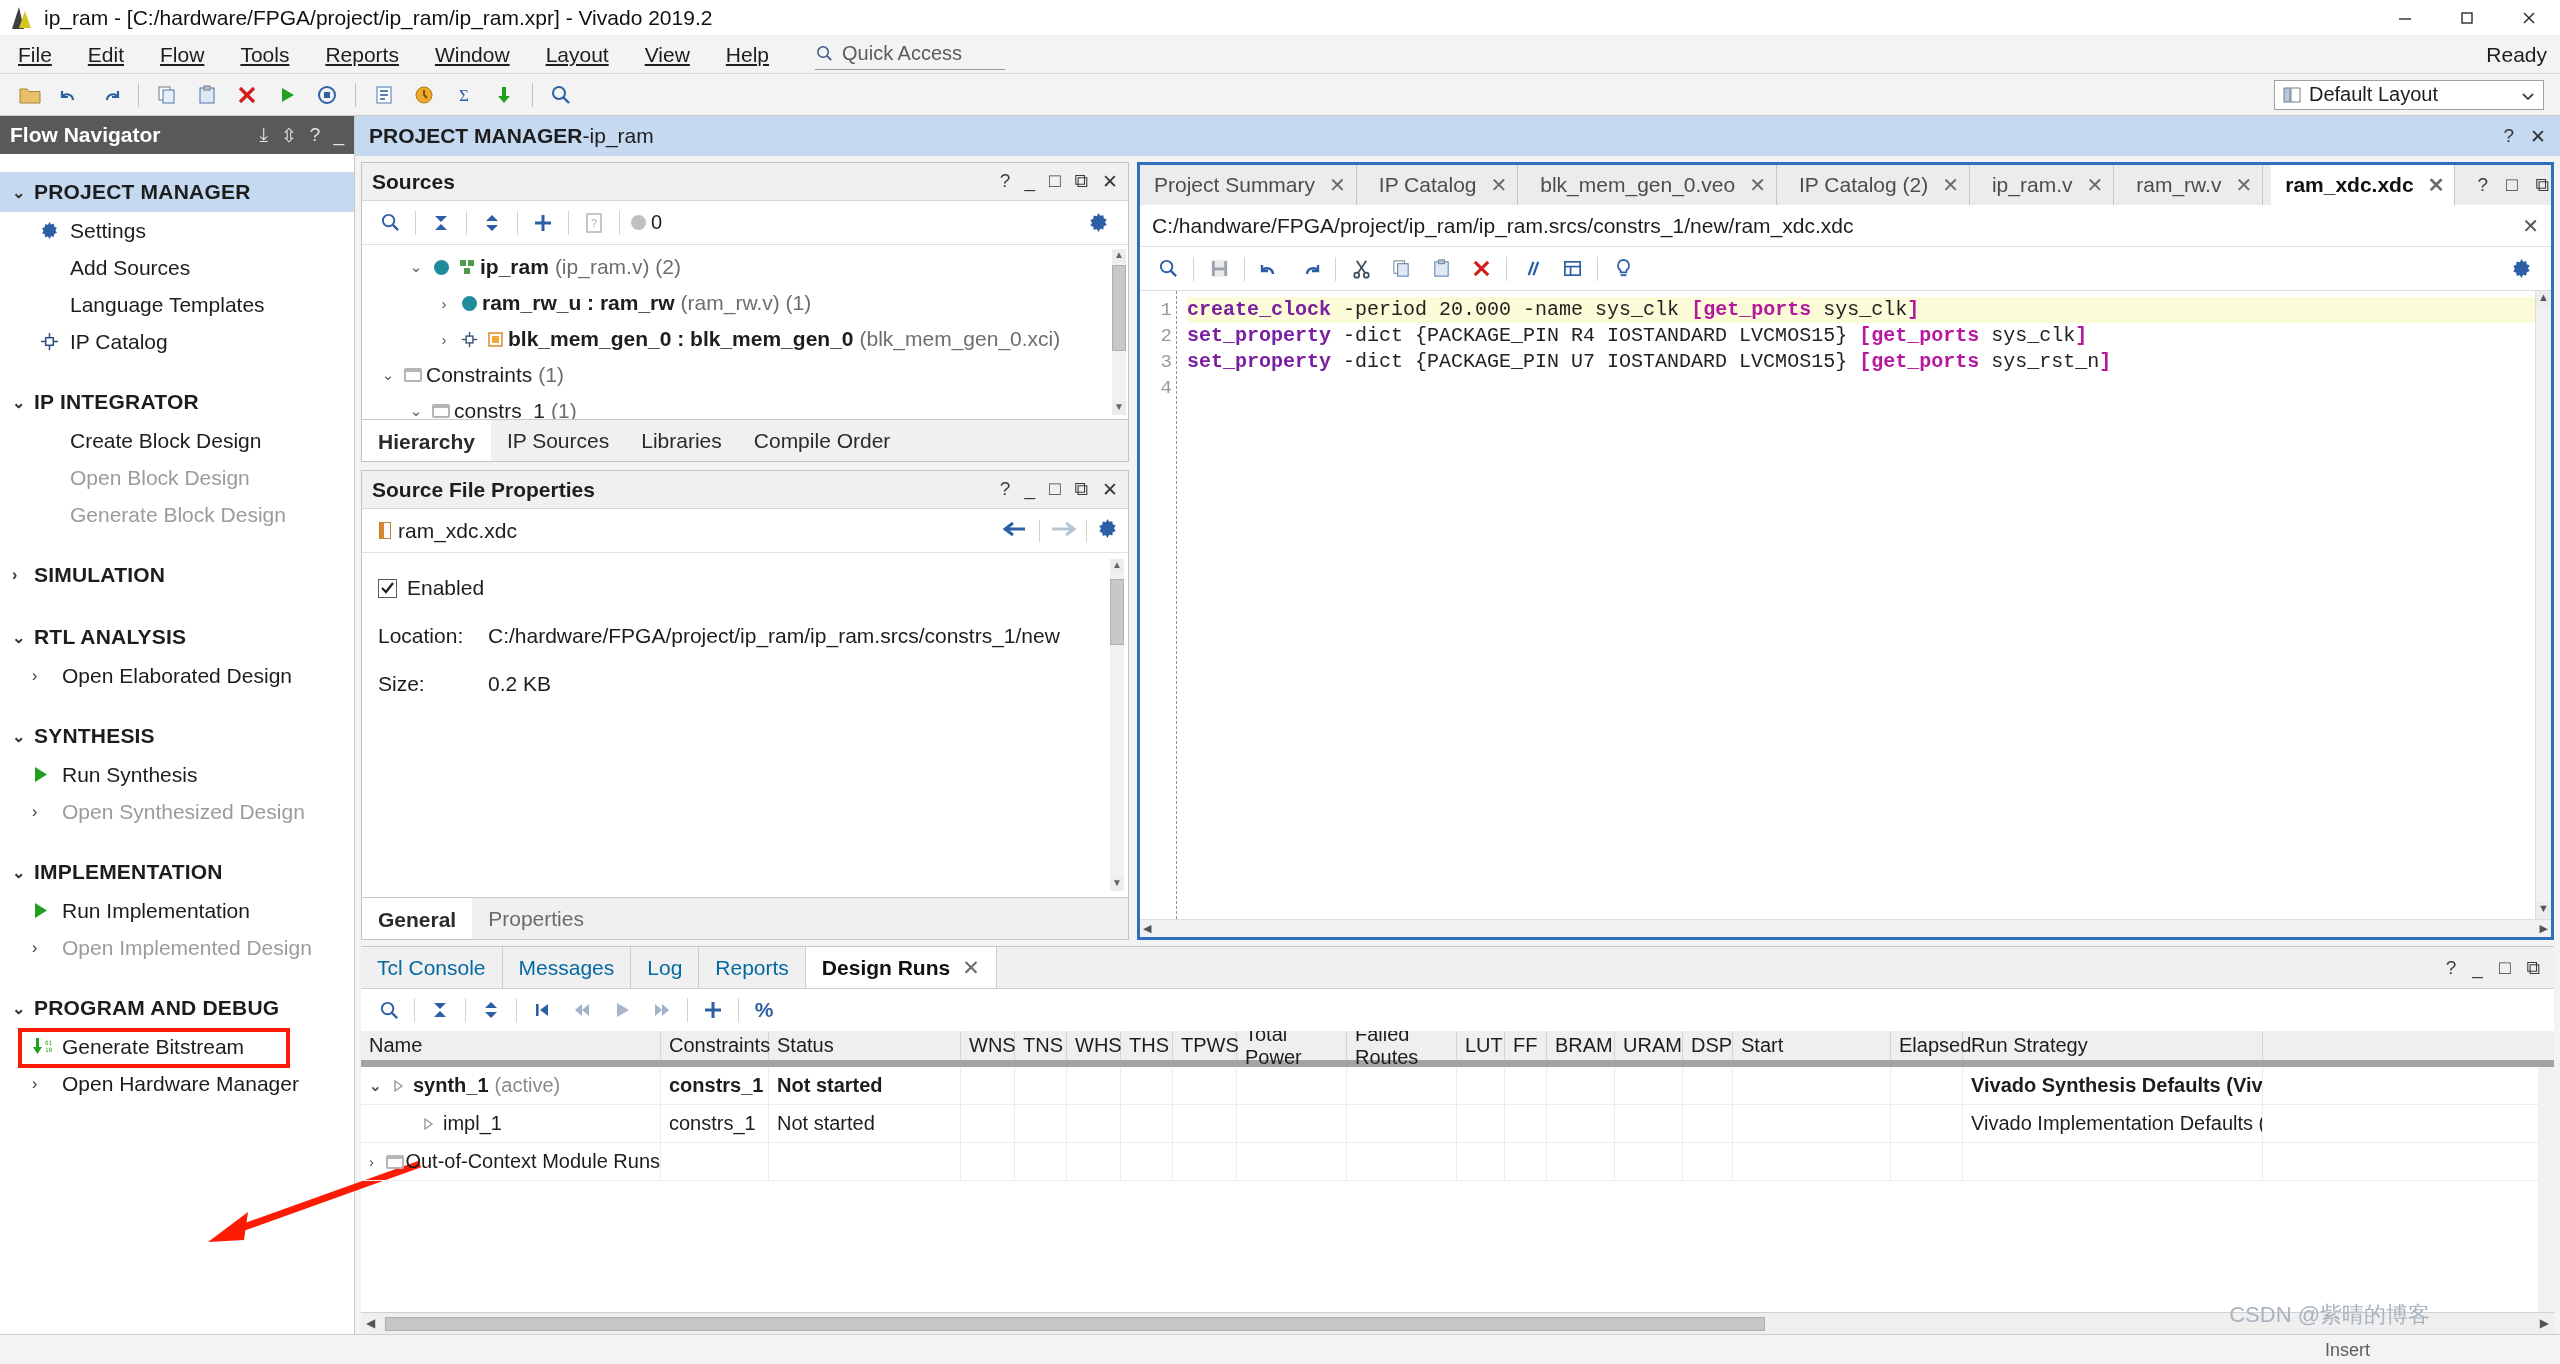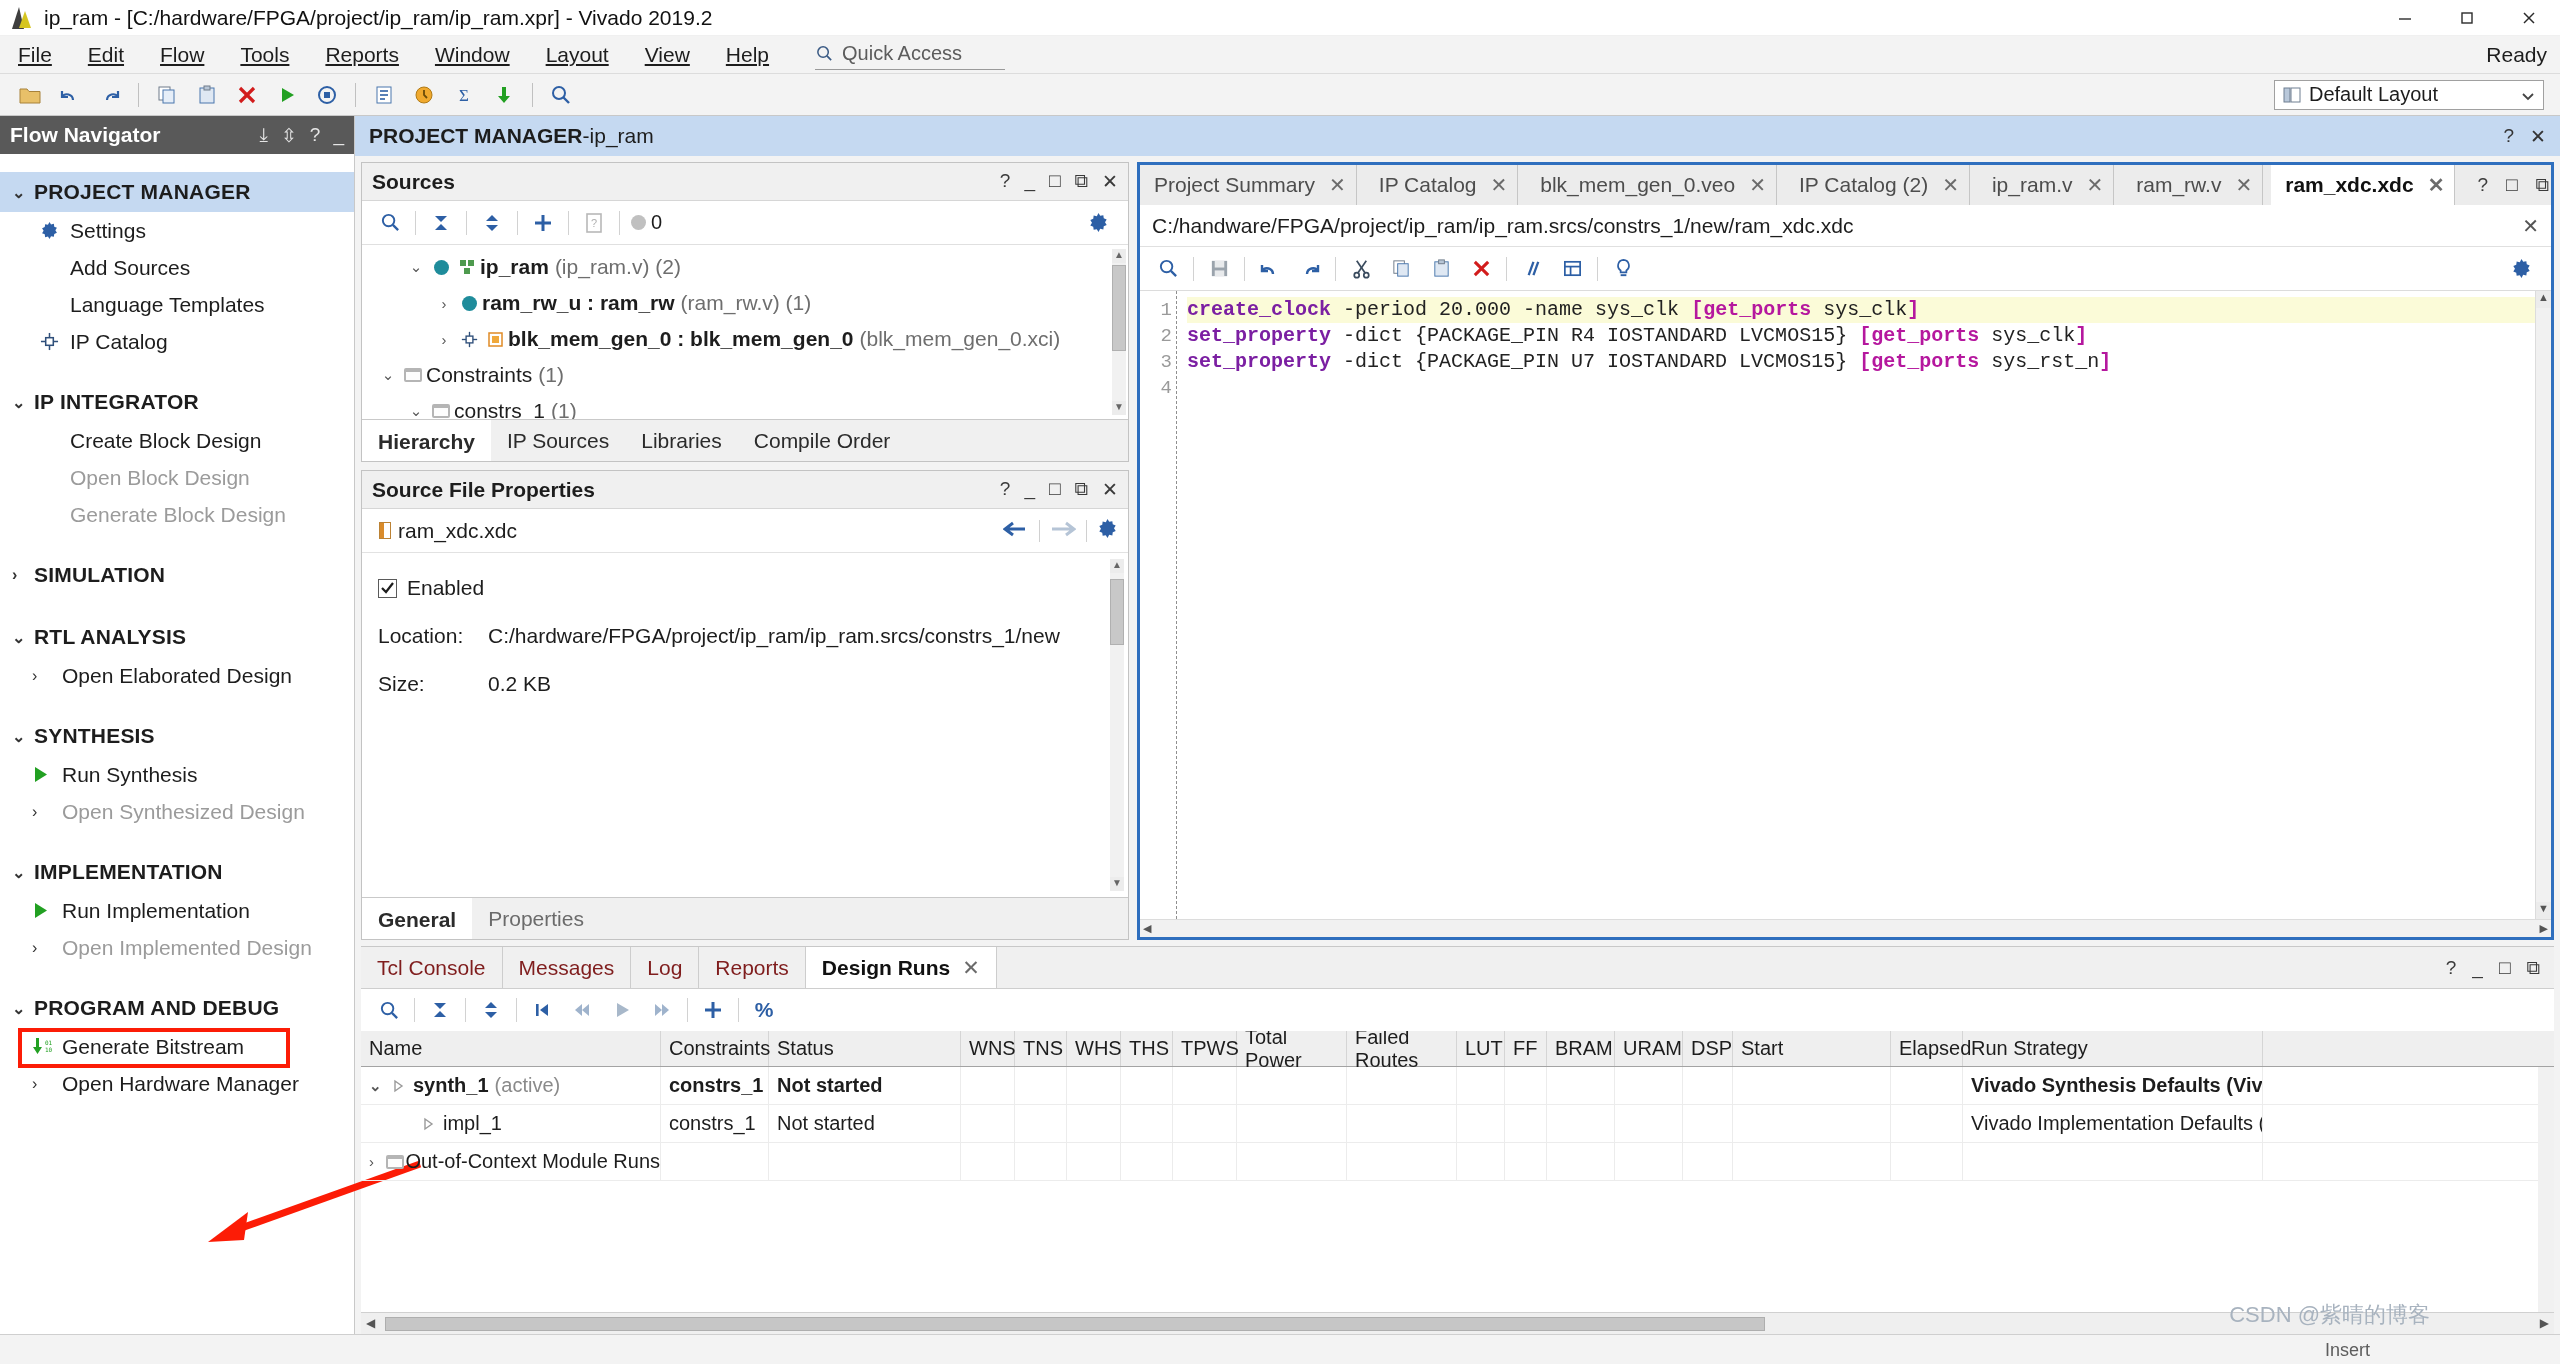--- a/index.html
+++ b/index.html
@@ -170,28 +170,28 @@
                 border-left: 1px solid #dcdcdc; }
   #ed-vscroll .sb { height: 17px; background: #ececec; text-align:center; font-size:11px; color:#555; }
   #ed-hscroll { height: 18px; background: #f1f1f1; border-top: 1px solid #dcdcdc; display:flex; align-items:center;
                 justify-content: space-between; padding: 0 3px; font-size: 11px; color: #555; }
 
   
   #bottom { height: 388px; background: #f3f3f3; border-top: 1px solid #c8c8c8; display: flex;
             flex-direction: column; margin: 6px 6px 0 6px; }
   #bt-tabs { height: 42px; background: #f0f0f0; display: flex; align-items: stretch; position: relative;
              border-bottom: 1px solid #cecece; }
-  .btab { display: flex; align-items: center; padding: 0 16px; font-size: 21px; color: #7f1d1d;
+  .btab { display: flex; align-items: center; padding: 0 16px; font-size: 21px; color: #0369a1;
           border-right: 1px solid #cdcdcd; gap: 12px; }
   .btab.on { background: #fff; color: #111; font-weight: bold; }
   #bt-tabs .bctrl { position: absolute; right: 14px; top: 0; height: 42px; display:flex; align-items:center;
                     gap: 16px; color: #3a3a3a; font-size: 19px; }
   #bt-toolbar { height: 42px; background: #fff; display: flex; align-items: center; padding: 0 8px; }
   #runs-table { flex: 1; background: #fff; overflow: hidden; display: flex; flex-direction: column; min-height: 0; }
-  .rt-head { display: flex; height: 36px; background: #efefef; border-bottom: 1px solid #a3a3a3; }
+  .rt-head { display: flex; height: 36px; background: #efefef; border-bottom: 7px solid #a3a3a3; }
   .rt-head .c { border-right: 1px solid #d5d5d5; display: flex; align-items: center; padding-left: 8px;
                 font-size: 20px; color: #1d1d1d; }
   .rt-row { display: flex; height: 38px; border-bottom: 1px solid #ececec; }
   .rt-row .c { border-right: 1px solid #ececec; display: flex; align-items: center; padding-left: 8px;
                font-size: 20px; white-space: nowrap; overflow: hidden; }
   .rt-row .c.b { font-weight: bold; }
   .rt-row .muted { color: #8a8a8a; font-weight: normal; margin-left: 6px; }
   #runs-body { flex: 1; overflow: hidden; position: relative; }
   #bt-hscroll { height: 22px; background: #efefef; border-top: 1px solid #d0d0d0; position: relative; }
   #bt-hscroll .thumb { position: absolute; left: 24px; width: 1380px; top: 4px; height: 14px; background: #c6c6c6;

